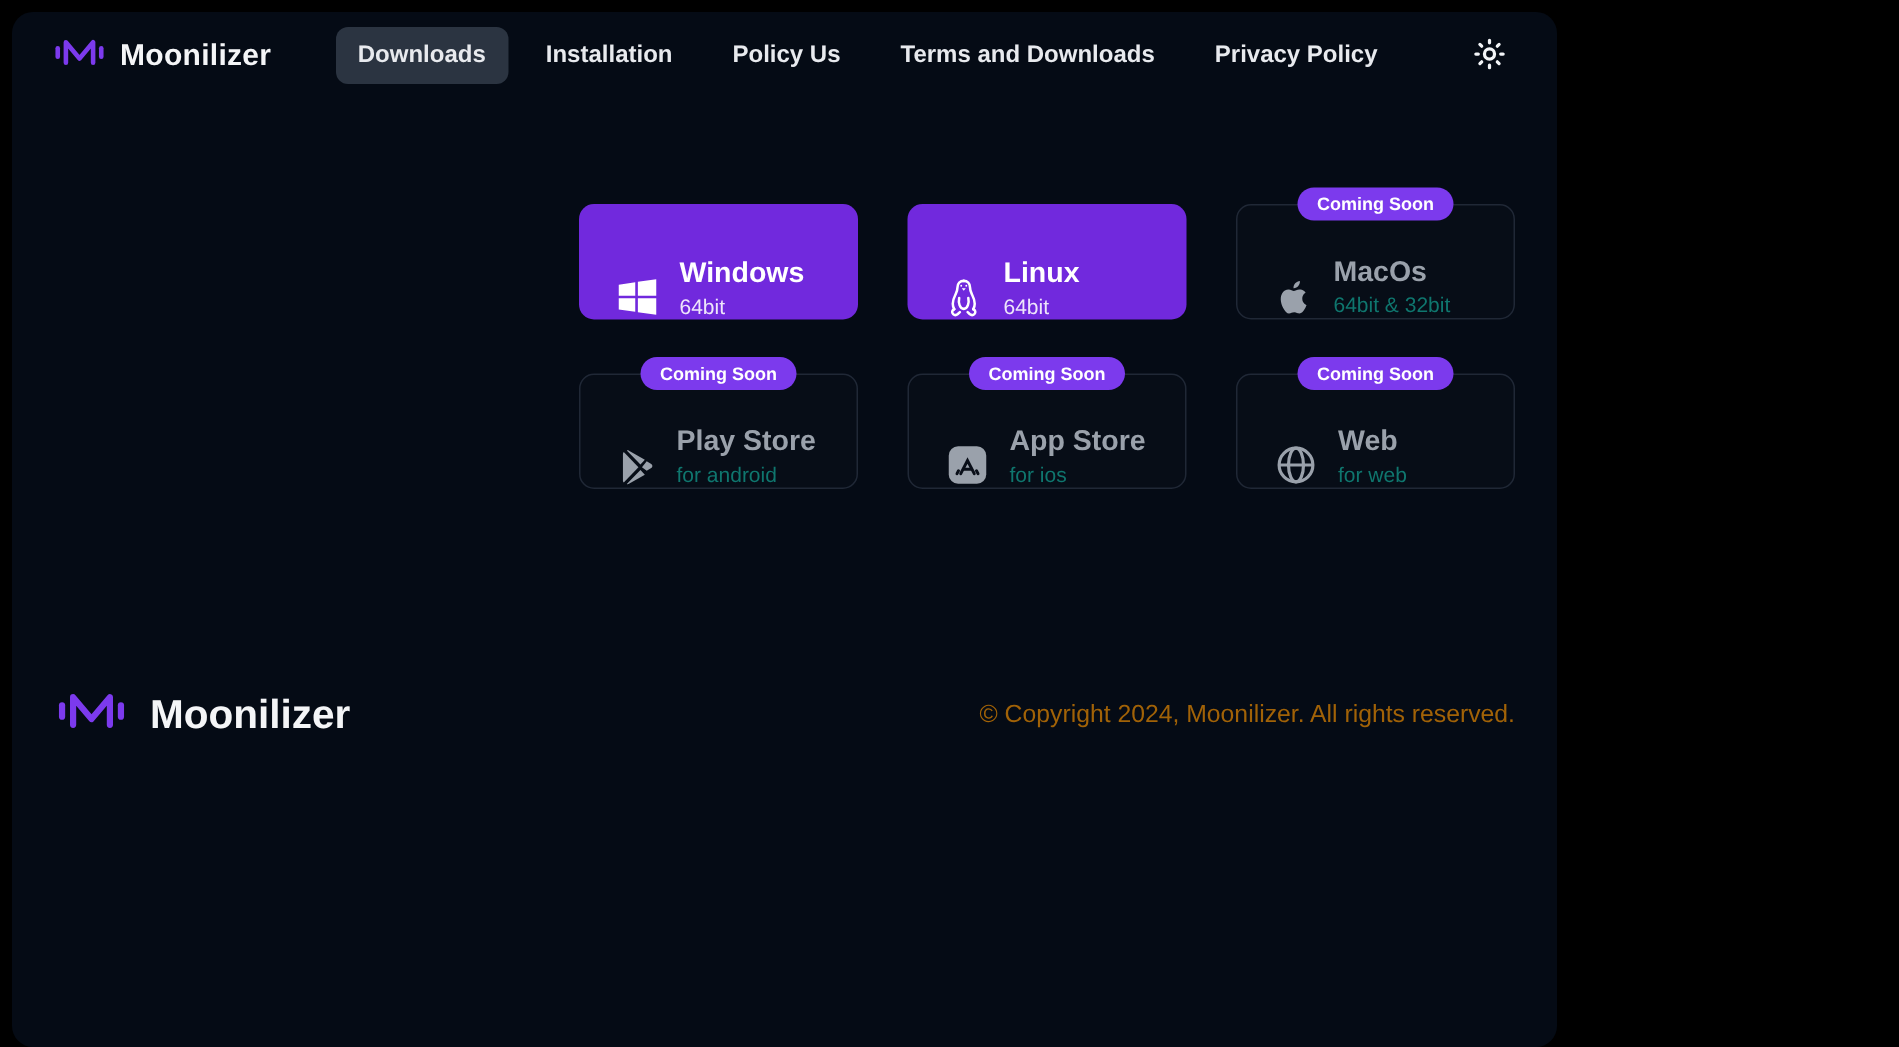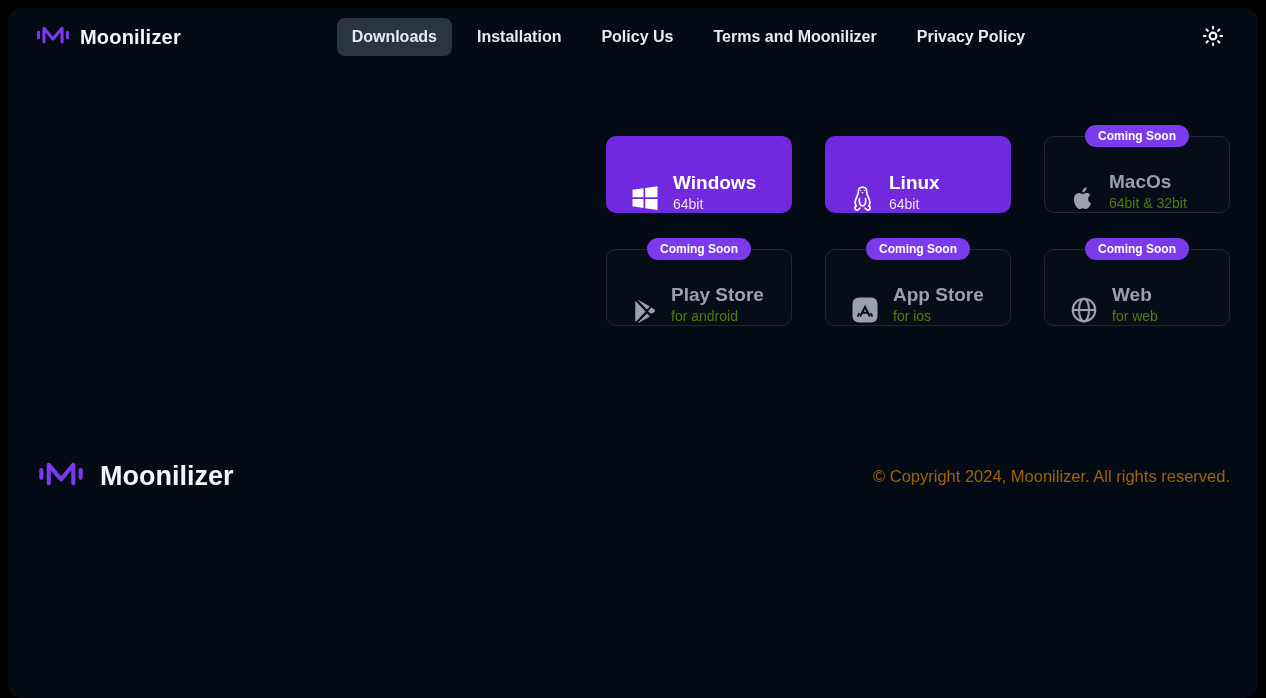--- a/index.html
+++ b/index.html
@@ -1,18 +1,18 @@
 <!DOCTYPE html>
 <html><head>
 <meta charset="utf-8">
 <style>
   * { margin:0; padding:0; box-sizing:border-box; }
   html,body { width:1266px; height:698px; background:#000; overflow:hidden;
               font-family:"Liberation Sans", sans-serif; }
-  .window { position:relative; margin:8px 8px 0; width:1250px; height:690px;
+  .window { position:relative; margin:8px 8px 0; width:1030px; height:690px;
             background:#050b15; border-radius:14px; overflow:hidden; }
 
   
   .header { display:flex; align-items:center; height:58px; padding:0 28px; }
   .brand { display:flex; align-items:center; gap:10px; cursor:pointer; }
   .brand-name { color:#f4f5f7; font-size:20px; font-weight:700; letter-spacing:.2px; }
   .nav { flex:1; display:flex; align-items:center; justify-content:center; gap:10px; }
   .nav-item { background:transparent; border:none; color:#e8eaee; font-family:inherit;
               font-size:16px; font-weight:600; padding:10px 15px; border-radius:8px;
               cursor:pointer; white-space:nowrap; }
@@ -38,21 +38,21 @@
           align-items:flex-end; gap:13px; padding:0 12px 0 24px; cursor:pointer; }
   .card.available { background:#7129dd; color:#fff; }
   .card.disabled  { background:rgba(255,255,255,0.012); border:1px solid #202836;
                     color:#9aa1ab; cursor:default; }
   .card-icon { display:flex; align-items:center; justify-content:center; flex:none; }
   .card-text { display:flex; flex-direction:column; gap:2px; min-width:0; }
   .card-title { font-size:19px; font-weight:700; line-height:1.15; }
   .card.disabled .card-title { color:#9aa1ab; }
   .card-sub { font-size:14px; line-height:1.2; }
   .card.available .card-sub { color:rgba(255,255,255,.88); }
-  .card.disabled  .card-sub { color:#4d7c0f; }
+  .card.disabled  .card-sub { color:#0f766e; }
   .soon-badge { position:absolute; top:-12px; left:50%; transform:translateX(-50%);
                 background:#7c3aed; color:#fff; font-size:12px; font-weight:700;
                 padding:4px 13px; border-radius:999px; white-space:nowrap; }
 
   
   .footer { display:flex; align-items:center; justify-content:space-between;
             padding:0 28px 0 30px; margin-top:128px; }
   .footer-brand { display:flex; align-items:center; gap:16px; }
   .footer-brand-name { color:#f4f5f7; font-size:27px; font-weight:700; }
   .copyright { color:#a16207; font-size:16.5px; }
@@ -70,21 +70,21 @@
             <path d="M7 18V6l8 9.5L23 6v12"></path>
             <path d="M27.8 9.5v5"></path>
         </svg>
       </span>
       <span class="brand-name">Moonilizer</span>
     </div>
     <nav class="nav">
         <button class="nav-item active">Downloads</button>
         <button class="nav-item">Installation</button>
         <button class="nav-item">Policy Us</button>
-        <button class="nav-item">Terms and Moonilizer</button>
+        <button class="nav-item">Terms and Downloads</button>
         <button class="nav-item">Privacy Policy</button>
       </nav>
     <button class="theme-toggle">
       <span>
         <svg width="26" height="26" viewBox="0 0 24 24" fill="none" stroke="currentColor" stroke-width="2" stroke-linecap="round">
           <circle cx="12" cy="12" r="3.1"></circle>
           <path d="M12 3.6v1.5M12 18.9v1.5M3.6 12h1.5M18.9 12h1.5M6.1 6.1l1.1 1.1M16.8 16.8l1.1 1.1M17.9 6.1l-1.1 1.1M7.2 16.8l-1.1 1.1"></path>
         </svg>
       </span>
     </button>

